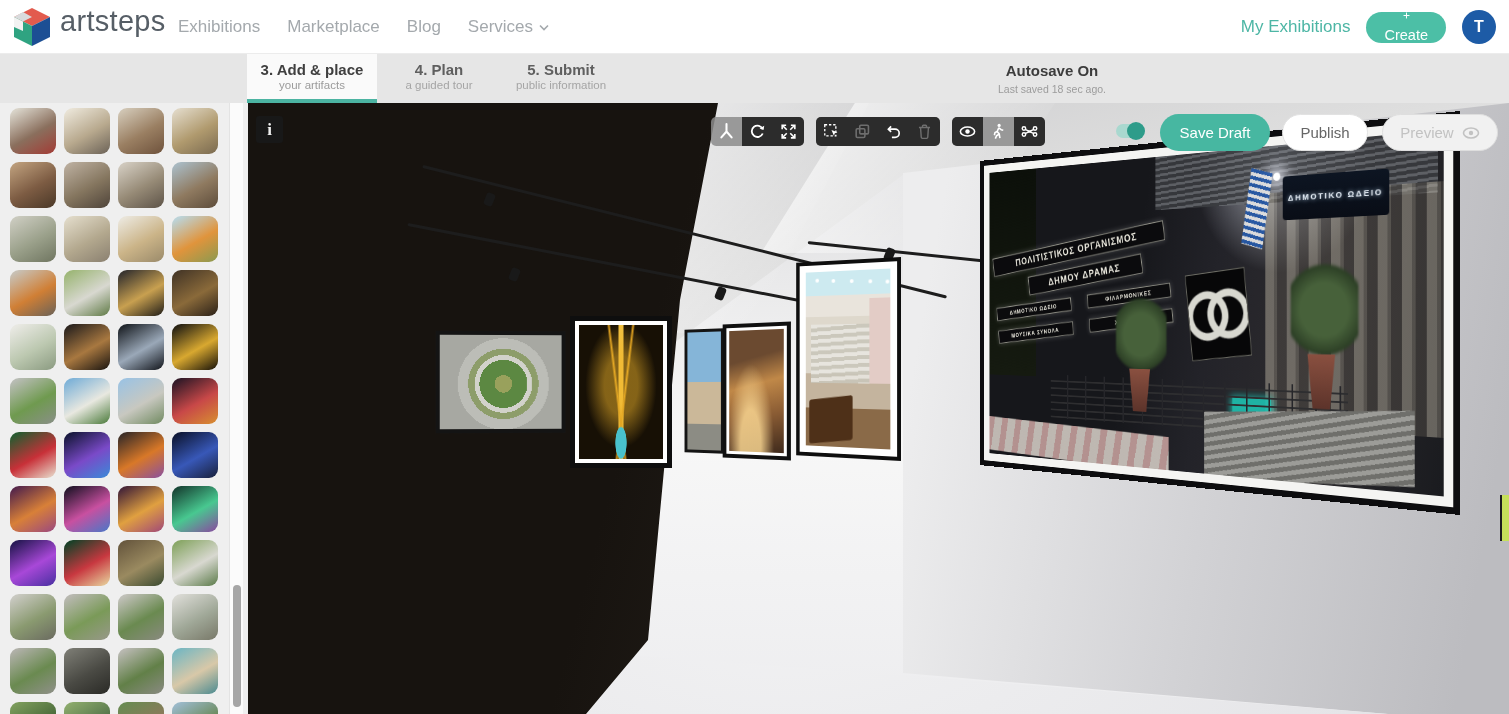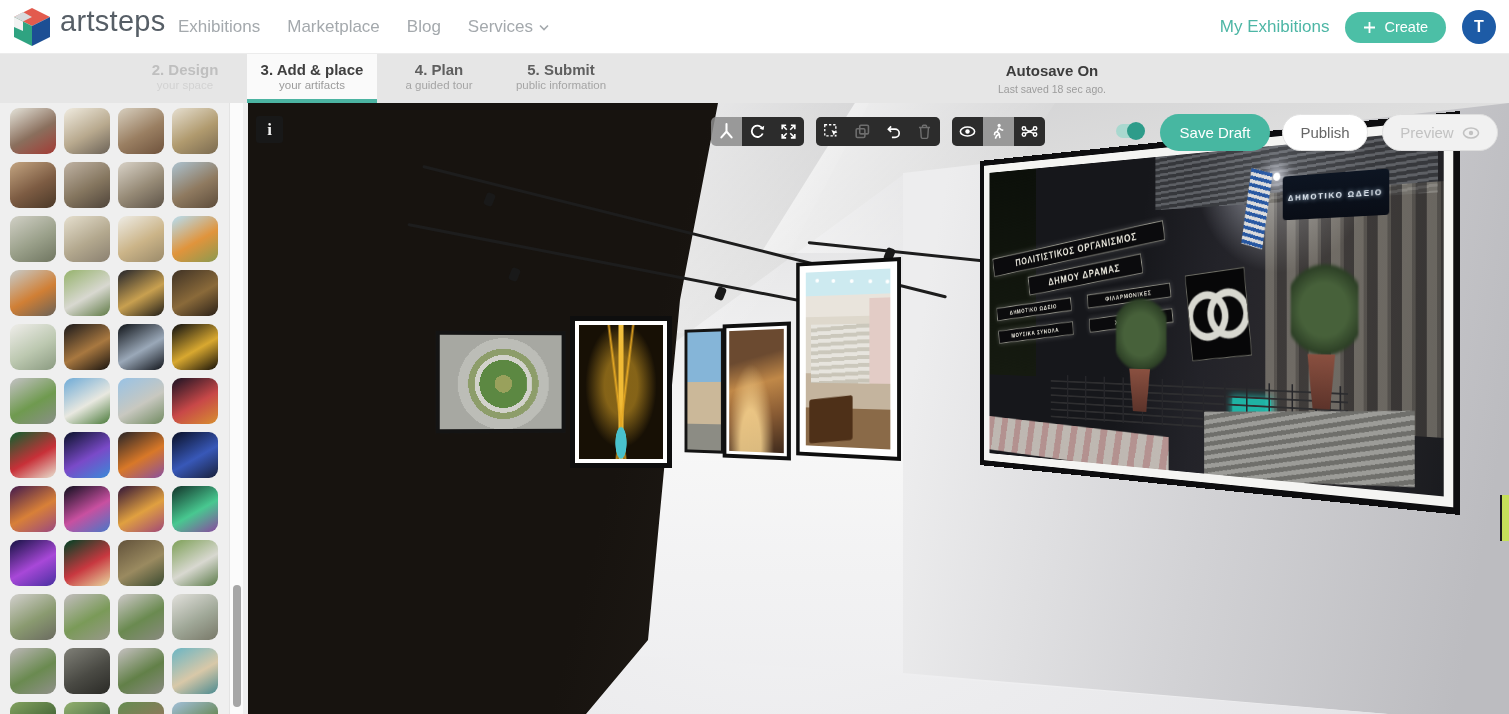--- a/index.html
+++ b/index.html
@@ -11,21 +11,21 @@
   .brand { position:absolute; left:10px; top:5px; display:flex; align-items:flex-start; gap:6px; cursor:pointer; }
   .brand-text { font-size:29px; color:#565e66; letter-spacing:.3px; }
   .nav-links { position:absolute; left:178px; top:0; height:54px; display:flex; align-items:center; gap:27px; }
   .nav-links a { font-size:17px; color:#a4a9ad; text-decoration:none; display:flex; align-items:center; gap:6px; cursor:pointer; }
   .search { position:absolute; left:540px; top:8px; width:398px; height:38px; background:#f7f7f7; border-radius:3px; }
   .search input { position:absolute; left:16px; top:0; width:340px; height:38px; border:none; background:transparent; outline:none; font-size:15px; color:#777; font-family:"Liberation Sans",sans-serif; }
   .search input::placeholder { color:#c9c9c9; }
   .search svg { position:absolute; right:13px; top:10px; }
   .nav-right { position:absolute; right:13px; top:0; height:54px; display:flex; align-items:center; gap:16px; }
   .myex { font-size:17px; color:#4db6a5; text-decoration:none; cursor:pointer; }
-  .create-btn { display:flex; align-items:center; gap:8px; height:31px; padding:0 18px; background:#4cbfa6; border:none; border-radius:17px; color:#fff; font-size:14.5px; cursor:pointer; font-family:"Liberation Sans",sans-serif; }
+  .create-btn { display:flex; align-items:center; gap:8px; height:31px; padding:0 18px; background:#4cbfa6; border:none; border-radius:17px; color:#fff; font-size:14.5px; cursor:pointer; font-family:"Liberation Sans",sans-serif;flex-direction:column; }
   .avatar { width:34px; height:34px; border-radius:50%; background:#1d5ba6; color:#fff; font-size:16px; font-weight:bold; display:flex; align-items:center; justify-content:center; cursor:pointer; }
 
   
   .stepsbar { position:absolute; left:0; top:54px; width:100%; height:49px; background:#e6e6e6; z-index:39; }
   .step { position:absolute; top:0; height:49px; text-align:center; padding-top:7px; cursor:pointer; }
   .step .t { font-size:15px; font-weight:bold; color:#5f5f5f; }
   .step .s { font-size:11.5px; color:#a5a5a5; margin-top:1px; }
   .step.dimmed .t { color:#bfbfbf; } .step.dimmed .s { color:#d2d2d2; }
   .step.active { background:#fafafa; border-bottom:4px solid #4cb4a2; }
   .step.active .t { color:#3f3f3f; } .step.active .s { color:#9b9b9b; }
@@ -178,24 +178,20 @@
         <svg width="13" height="13" viewBox="0 0 13 13">
             <path d="M6.5 1 V12 M1 6.5 H12" stroke="#fff" stroke-width="1.8"></path>
           </svg>
         <span>Create</span>
       </button>
       <div class="avatar">T</div>
     </div>
   </header>
 
   <div class="stepsbar">
-    <div class="step st2 dimmed">
-      <div class="t">2. Design</div>
-      <div class="s">your space</div>
-    </div>
     <div class="step st3 active">
       <div class="t">3. Add &amp; place</div>
       <div class="s">your artifacts</div>
     </div>
     <div class="step st4">
       <div class="t">4. Plan</div>
       <div class="s">a guided tour</div>
     </div>
     <div class="step st5">
       <div class="t">5. Submit</div>

